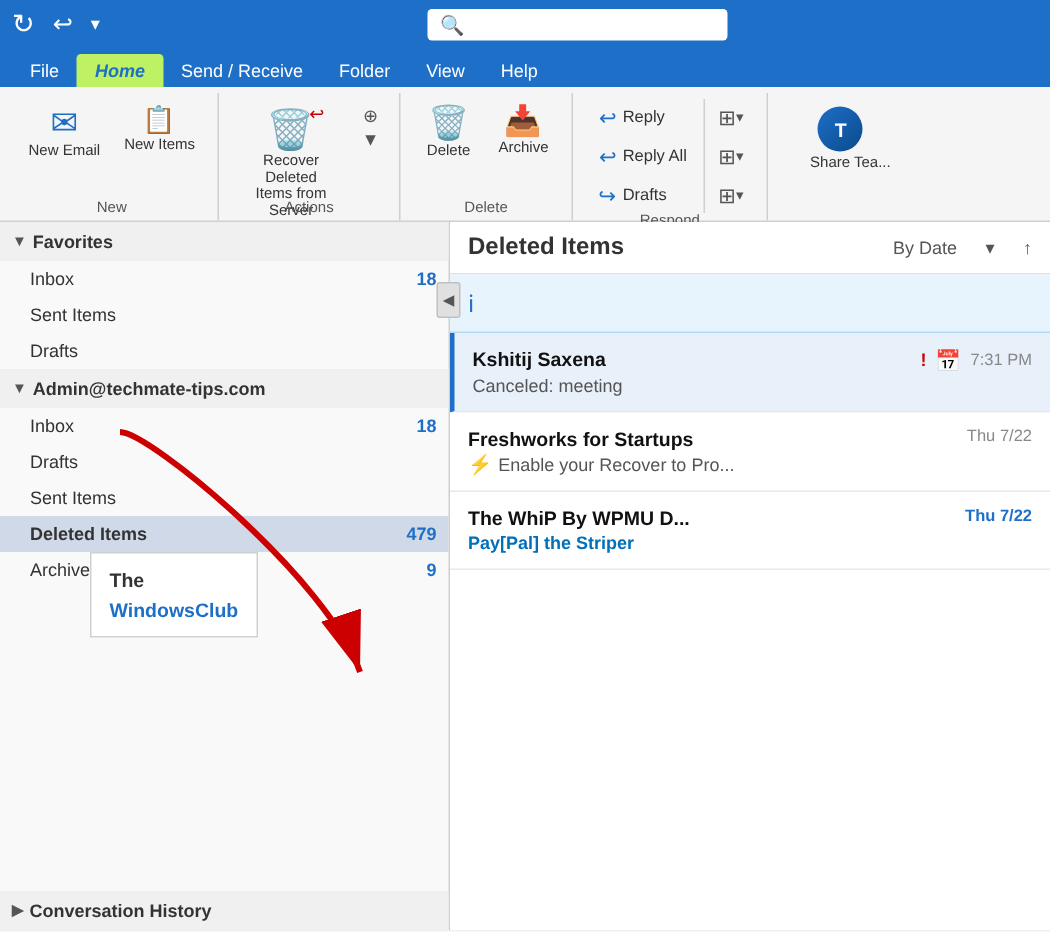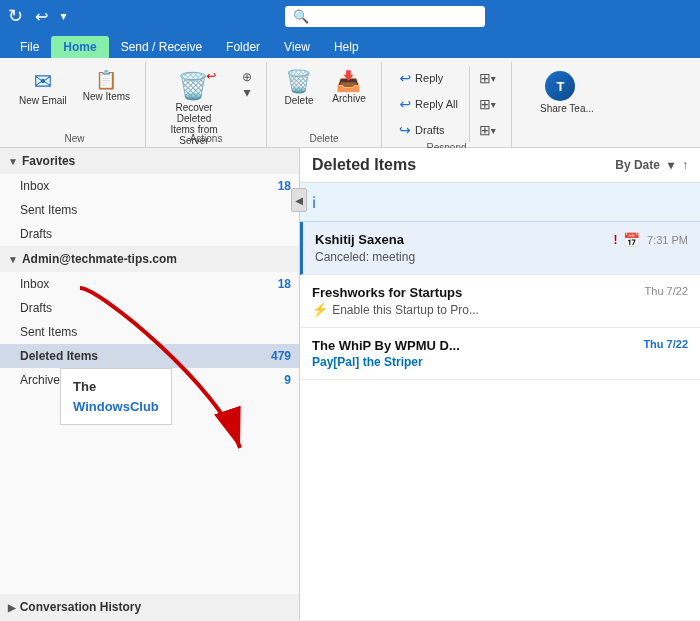--- a/index.html
+++ b/index.html
@@ -48,23 +48,24 @@
       padding: 4px 12px;
       color: white;
       font-size: 12px;
       cursor: pointer;
       border-radius: 3px 3px 0 0;
       height: 22px;
       display: flex;
       align-items: center;
     }
     .ribbon-tab.active {
-      background: #86efac;
-      color: #1e6fc8;
-      font-weight: 600;
+      background: #bef264;
+      color: #1e6fc8;
+      font-weight: 600;
+      font-style: italic;
     }
 
     
     .ribbon {
       background: #f5f5f5;
       border-bottom: 1px solid #d0d0d0;
       display: flex;
       align-items: stretch;
       padding: 4px 4px 0 4px;
       height: 90px;
@@ -336,25 +337,24 @@
       background: white;
     }
     .content-header-title {
       font-size: 16px;
       font-weight: 600;
       color: #333;
     }
     .content-header-sort {
       display: flex;
       align-items: center;
-      gap: 8px;
+      gap: 19px;
       color: #555;
       font-size: 12px;
       cursor: pointer;
-      font-weight: bold;
     }
 
     
     .recover-banner {
       background: #e8f4fd;
       border-bottom: 1px solid #b3d9f5;
       padding: 8px 12px;
       display: flex;
       align-items: center;
       gap: 8px;
@@ -646,21 +646,21 @@
         </div>
       </div>
 
       <div class="email-item">
         <div class="email-item-header">
           <span class="email-sender">Freshworks for Startups</span>
           <span class="email-time">Thu 7/22</span>
         </div>
         <div class="email-subject">
           <span class="email-lightning">⚡</span>
-          <span>Enable this Startup to Pro...</span>
+          <span>Enable your Recover to Pro...</span>
         </div>
       </div>
 
       <div class="email-item">
         <div class="email-item-header">
           <span class="email-sender">The WhiP By WPMU D...</span>
           <span class="email-time email-date-bold">Thu 7/22</span>
         </div>
         <div class="email-subject">
           <span class="email-paypal">Pay[Pal] the Striper</span>

